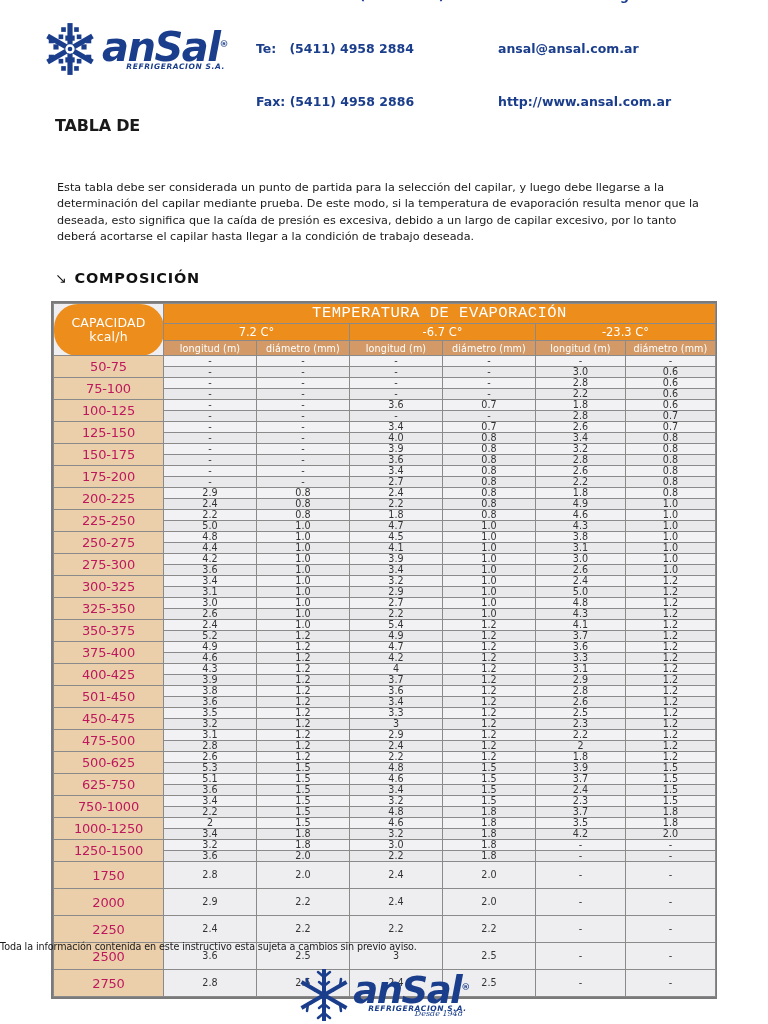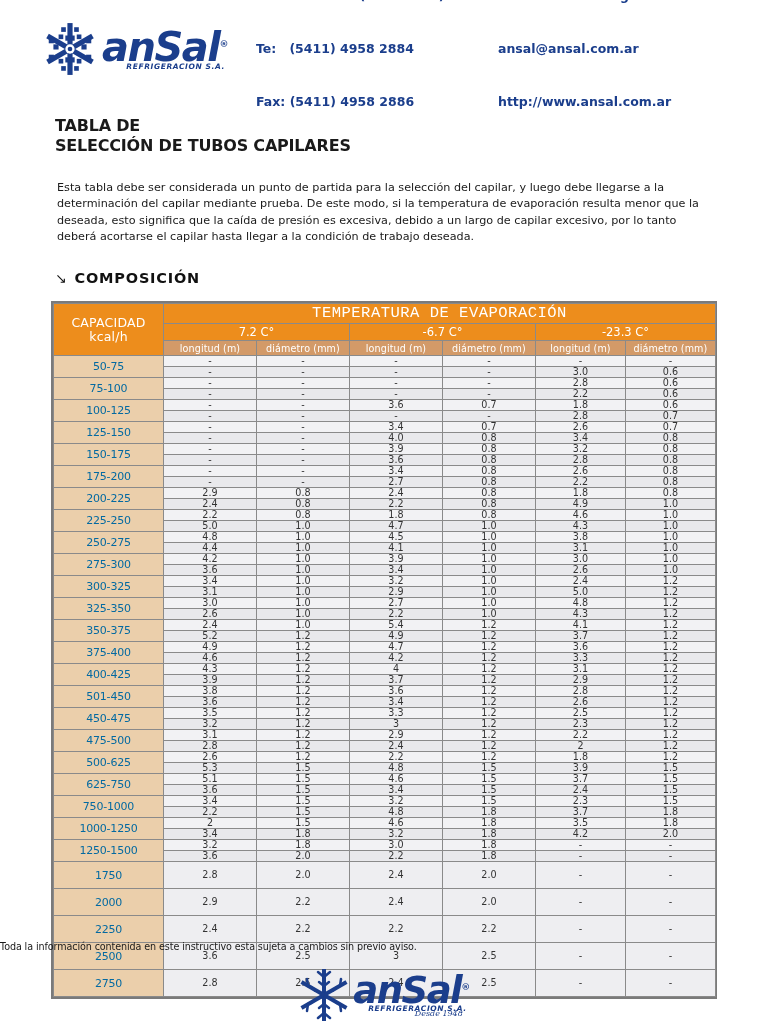--- a/index.html
+++ b/index.html
@@ -138,20 +138,21 @@
   
   .hcap {
     background: #ED8D1C;
     color: #ffffff;
     font-family: "DejaVu Sans", sans-serif;
     font-size: 12.5px;
     font-weight: normal;
     line-height: 1.12;
     height: 52px;
     letter-spacing: 0.2px;
+    border-radius: 24px;
   }
   .htemp {
     background: #ED8D1C;
     color: #ffffff;
     font-family: Liberation Mono, monospace;
     font-size: 15.5px;
     font-weight: normal;
     height: 19px;
     letter-spacing: 0.5px;
   }
@@ -166,23 +167,23 @@
     background: #D39A68;
     color: #ffffff;
     font-family: "DejaVu Sans", sans-serif;
     font-size: 9.6px;
     height: 14px;
     letter-spacing: 0.1px;
   }
   
   .capcell {
     background: #EBCFAB;
-    color: #0369a1;
-    font-family: "DejaVu Sans", sans-serif;
-    font-size: 11px;
+    color: #be185d;
+    font-family: "DejaVu Sans", sans-serif;
+    font-size: 13px;
     letter-spacing: -0.2px;
   }
   .dcell {
     background: #EEEEF1;
     color: #333;
     font-family: "DejaVu Sans", sans-serif;
     font-size: 9.6px;
     height: 10px;
     line-height: 10px;
     border-top: 1px solid #d3d3d7;
@@ -279,21 +280,20 @@
       </div>
       <div class="row">
         <span class="c1">Fax: (5411) 4958 2886</span>
         <span class="c2">http://www.ansal.com.ar</span>
       </div>
     </div>
   </div>
 
   <div class="title">
     <div>TABLA DE</div>
-    <div>SELECCIÓN DE TUBOS CAPILARES</div>
   </div>
 
   <div class="intro">Esta tabla debe ser considerada un punto de partida para la selección del capilar, y luego debe llegarse a la determinación del capilar mediante prueba. De este modo, si la temperatura de evaporación resulta menor que la deseada, esto significa que la caída de presión es excesiva, debido a un largo de capilar excesivo, por lo tanto deberá acortarse el capilar hasta llegar a la condición de trabajo deseada.</div>
 
   <div class="section-head">
     <span class="arrow-gl">↘</span>
     <span>COMPOSICIÓN</span>
   </div>
 
   <div class="tbl-wrap">

